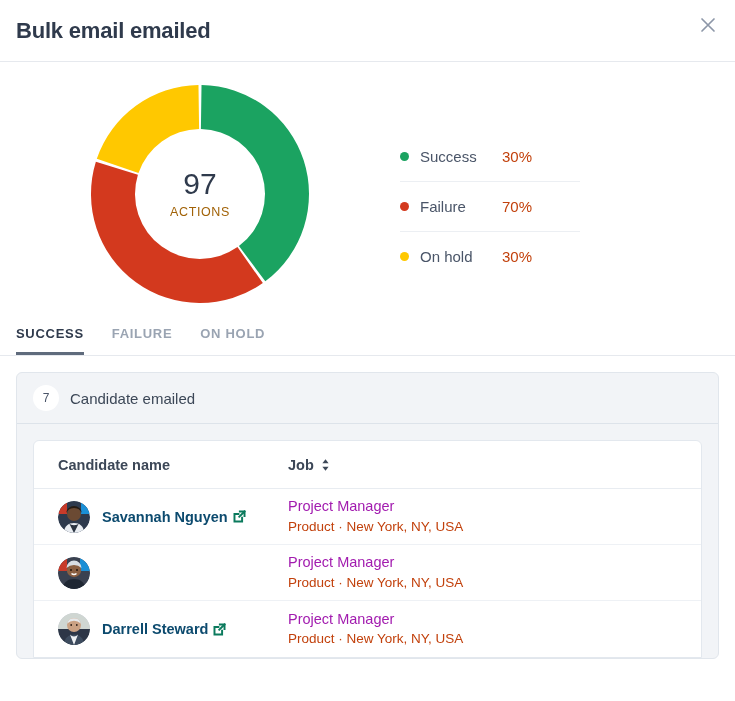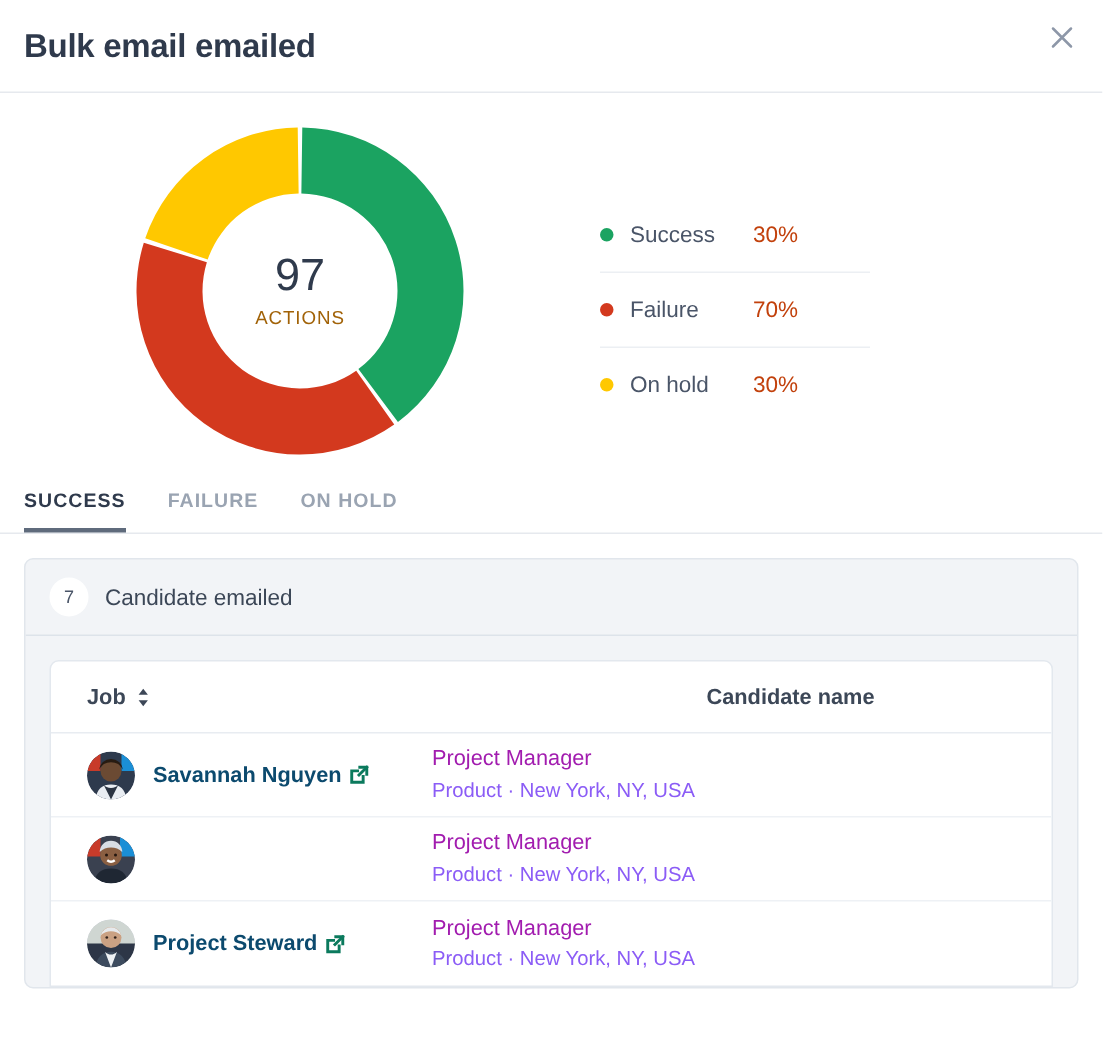--- a/index.html
+++ b/index.html
@@ -254,21 +254,21 @@
   }
   .ext-icon { margin-left: 5px; display: inline-flex; }
   .cell-job { flex: 1 1 auto; }
   .job-title {
     font-size: 14.5px;
     color: #a21caf;
     line-height: 1.35;
   }
   .job-sub {
     font-size: 13.5px;
-    color: #8b5cf6;
+    color: #c2410c;
     line-height: 1.35;
     margin-top: 1px;
   }
 </style>
 </head>
 <body>
 
 <div class="modal-header">
   <h1 class="modal-title">Bulk email emailed</h1>
   <button class="close-btn">
@@ -328,31 +328,31 @@
 
 <div class="panel">
   <div class="panel-head">
     <span class="count-badge">7</span>
     <span class="panel-head-title">Candidate emailed</span>
   </div>
 
   <div class="table-card">
 
     <div class="table-header">
+      <div class="th col-name">
+        <span>Candidate name</span>
+      </div>
       <div class="th col-job">
         <span>Job</span>
         <span class="sort-icon">
           <svg width="11" height="14" viewBox="0 0 11 14" aria-hidden="true">
             <path d="M5.5 1.2 L8.6 5.2 H2.4 Z" fill="#3c4757"></path>
             <path d="M5.5 12.8 L8.6 8.8 H2.4 Z" fill="#3c4757"></path>
           </svg>
         </span>
-      </div>
-      <div class="th col-name">
-        <span>Candidate name</span>
       </div>
     </div>
 
     <div class="row">
       <div class="cell-name">
         <span class="avatar">
           <svg width="32" height="32" viewBox="0 0 32 32" aria-hidden="true">
             <defs>
                 <clipPath id="cl1">
                   <circle cx="16" cy="16" r="16"></circle>
@@ -430,21 +430,21 @@
               <circle cx="16" cy="12" r="7" fill="#caa183"></circle>
               <path d="M9.2 10.5 a7 7 0 0 1 13.6 0 a10 10 0 0 0 -13.6 0z" fill="#e6e9ec"></path>
               <path d="M6 32 c0-7 4.5-10.5 10-10.5 s10 3.5 10 10.5z" fill="#3d4b5e"></path>
               <path d="M12 21.5 l4 10.5 l4-10.5 c-2 2.5-6 2.5-8 0z" fill="#eef1f4"></path>
               <circle cx="13.2" cy="12" r="0.9" fill="#30211a"></circle>
               <circle cx="18.8" cy="12" r="0.9" fill="#30211a"></circle>
             </g>
           </svg>
         </span>
         <a class="name-link" href="#">
-          <span>Project Steward</span>
+          <span>Darrell Steward</span>
           <span class="ext-icon">
             <svg width="13" height="13" viewBox="0 0 14 14" aria-hidden="true">
               <path d="M1.6 4.2 h4.2 M1.6 4.2 v8.2 h8.2 v-4.2" stroke="#0b7a5d" stroke-width="2.1" fill="none" stroke-linecap="square"></path>
               <path d="M7.4 1.6 h5 v5" stroke="#0b7a5d" stroke-width="2.1" fill="none" stroke-linecap="square"></path>
               <path d="M12.4 1.6 L6.8 7.2" stroke="#0b7a5d" stroke-width="2.1" fill="none" stroke-linecap="square"></path>
             </svg>
           </span>
         </a>
       </div>
       <div class="cell-job">

